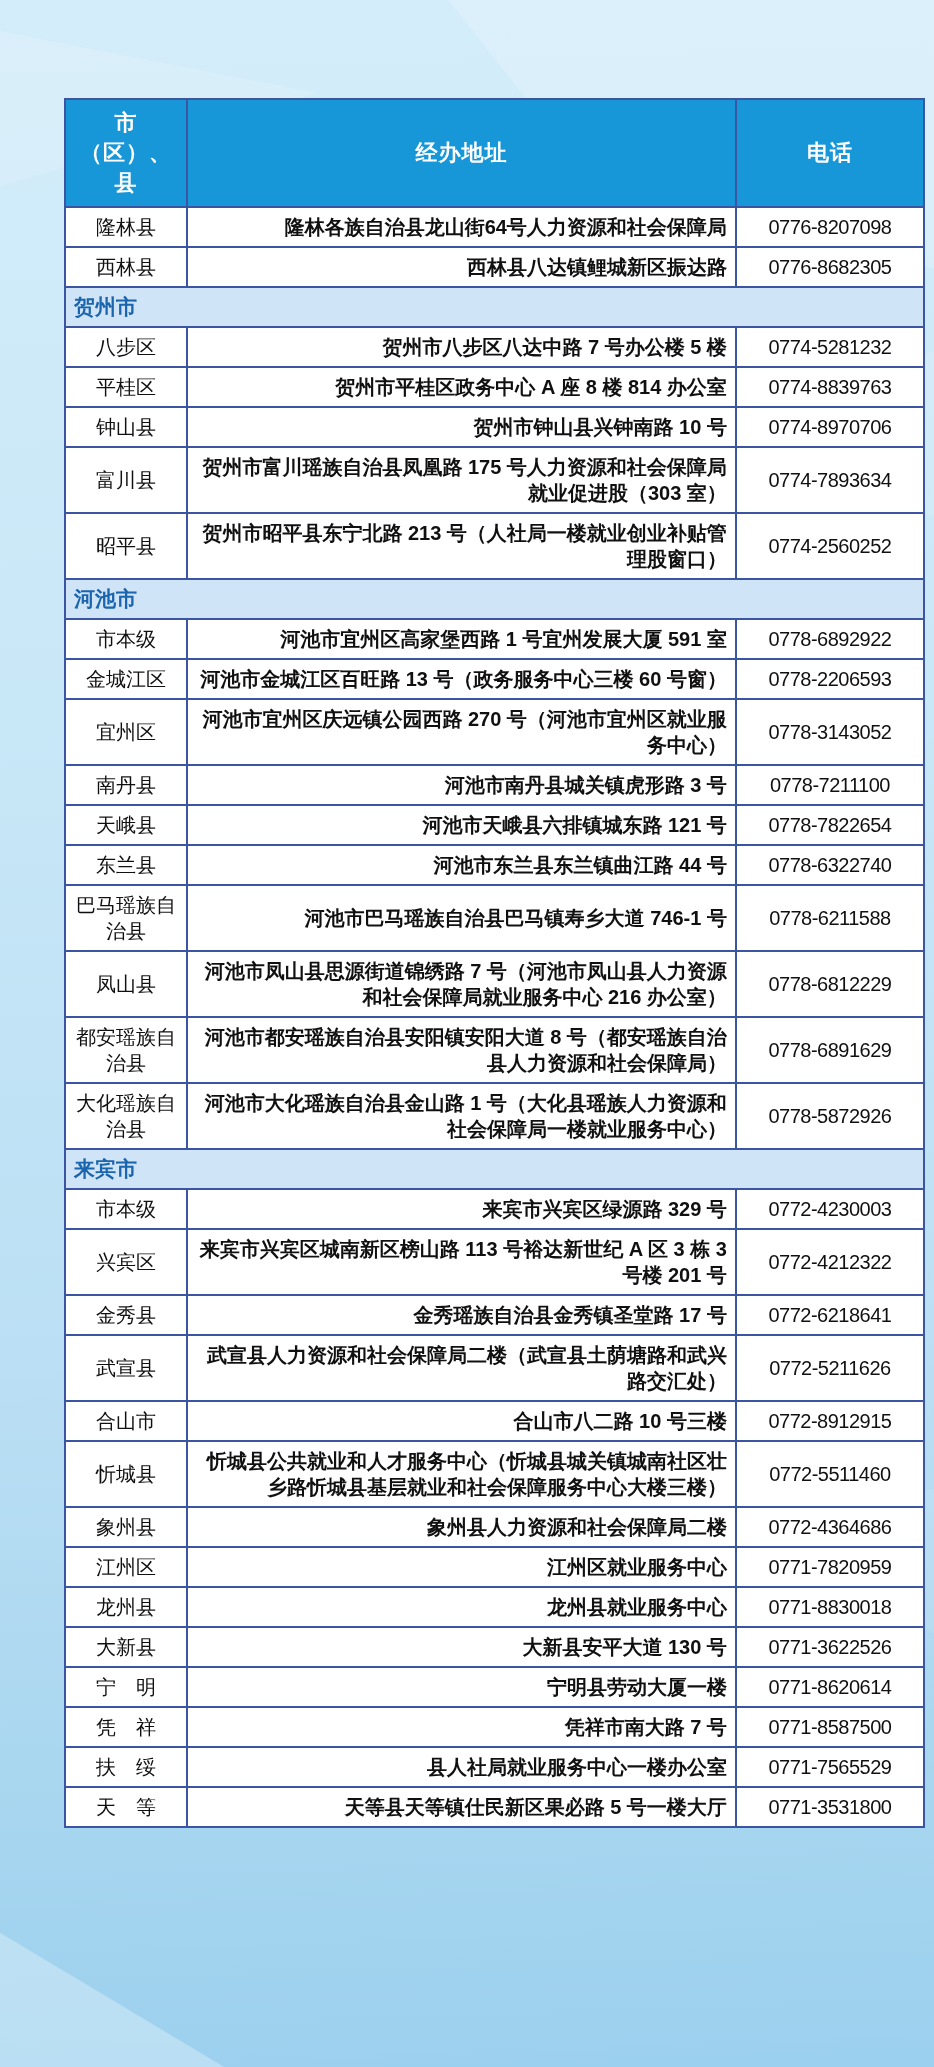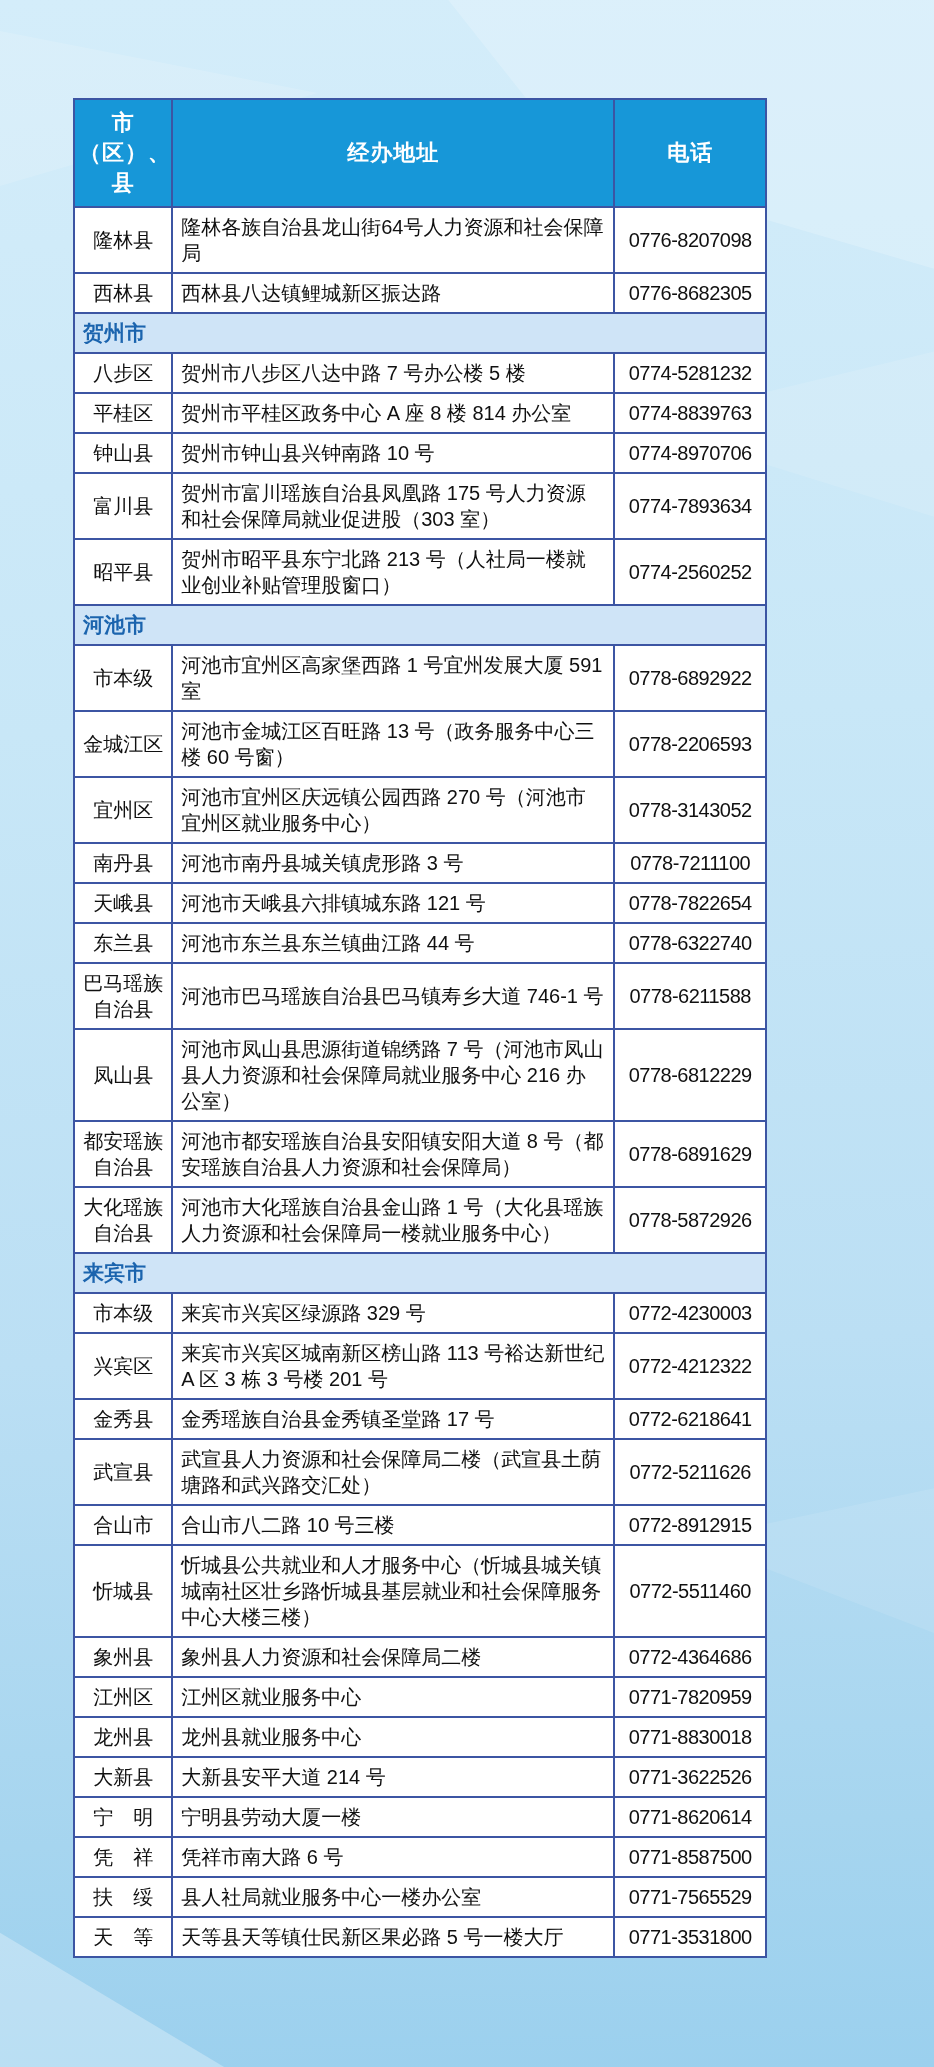--- a/index.html
+++ b/index.html
@@ -11,35 +11,35 @@
   .bg{position:absolute;inset:0;
     background:linear-gradient(178deg,#d4edfa 0%,#c8e7f7 35%,#bbdff4 65%,#a6d5ef 88%,#9bd0ee 100%);
   }
   .shape{position:absolute;inset:0;pointer-events:none;}
   .s1{background:rgba(255,255,255,.20);clip-path:polygon(48% 0,100% 0,100% 13%,62% 8%);}
   .s2{background:rgba(255,255,255,.14);clip-path:polygon(0 1.5%,34% 4.5%,0 9%);}
   .s3{background:rgba(255,255,255,.12);clip-path:polygon(100% 17%,100% 25%,68% 20.5%);}
   .s4{background:rgba(255,255,255,.30);clip-path:polygon(0 93.5%,24% 100%,0 100%);}
   .s5{background:rgba(255,255,255,.10);clip-path:polygon(100% 72%,100% 79%,74% 74.5%);}
   
-  .table-wrap{position:absolute;left:73px;top:98px;width:694px;}
+  .table-wrap{position:absolute;left:64px;top:98px;width:861px;}
   table{width:100%;border-collapse:collapse;table-layout:fixed;}
   th,td{border:2px solid var(--border,#3c55a3);box-sizing:border-box;}
   thead th{
     background:var(--header-bg,#1797d8);color:#fff;
     font-size:22px;font-weight:bold;padding:8px 4px;text-align:center;
     letter-spacing:1px;
   }
   tr.section td{
     background:var(--section-bg,#cfe4f7);color:var(--section-fg,#1b64ae);
     font-weight:bold;font-size:21px;text-align:left;padding:5px 8px;font-family:Liberation Mono, monospace;
   }
   tr.data td{background:#ffffff;color:#101010;font-size:20px;line-height:26px;padding:6px 8px;}
   td.c-county{text-align:center;padding:6px 2px;}
-  td.c-addr{text-align:left;}
+  td.c-addr{text-align:right;font-weight:bold;}
   td.c-phone{text-align:center;letter-spacing:-0.5px;white-space:nowrap;margin-left:32px;}
 </style>
 </head>
 <body>
 
 <div class="bg">
   <div class="shape s1"></div>
   <div class="shape s2"></div>
   <div class="shape s3"></div>
   <div class="shape s5"></div>
@@ -195,31 +195,31 @@
           <td class="c-addr">江州区就业服务中心</td>
           <td class="c-phone">0771-7820959</td>
         </tr>
         <tr class="data">
           <td class="c-county">龙州县</td>
           <td class="c-addr">龙州县就业服务中心</td>
           <td class="c-phone">0771-8830018</td>
         </tr>
         <tr class="data">
           <td class="c-county">大新县</td>
-          <td class="c-addr">大新县安平大道 214 号</td>
+          <td class="c-addr">大新县安平大道 130 号</td>
           <td class="c-phone">0771-3622526</td>
         </tr>
         <tr class="data">
           <td class="c-county">宁　明</td>
           <td class="c-addr">宁明县劳动大厦一楼</td>
           <td class="c-phone">0771-8620614</td>
         </tr>
         <tr class="data">
           <td class="c-county">凭　祥</td>
-          <td class="c-addr">凭祥市南大路 6 号</td>
+          <td class="c-addr">凭祥市南大路 7 号</td>
           <td class="c-phone">0771-8587500</td>
         </tr>
         <tr class="data">
           <td class="c-county">扶　绥</td>
           <td class="c-addr">县人社局就业服务中心一楼办公室</td>
           <td class="c-phone">0771-7565529</td>
         </tr>
         <tr class="data">
           <td class="c-county">天　等</td>
           <td class="c-addr">天等县天等镇仕民新区果必路 5 号一楼大厅</td>

